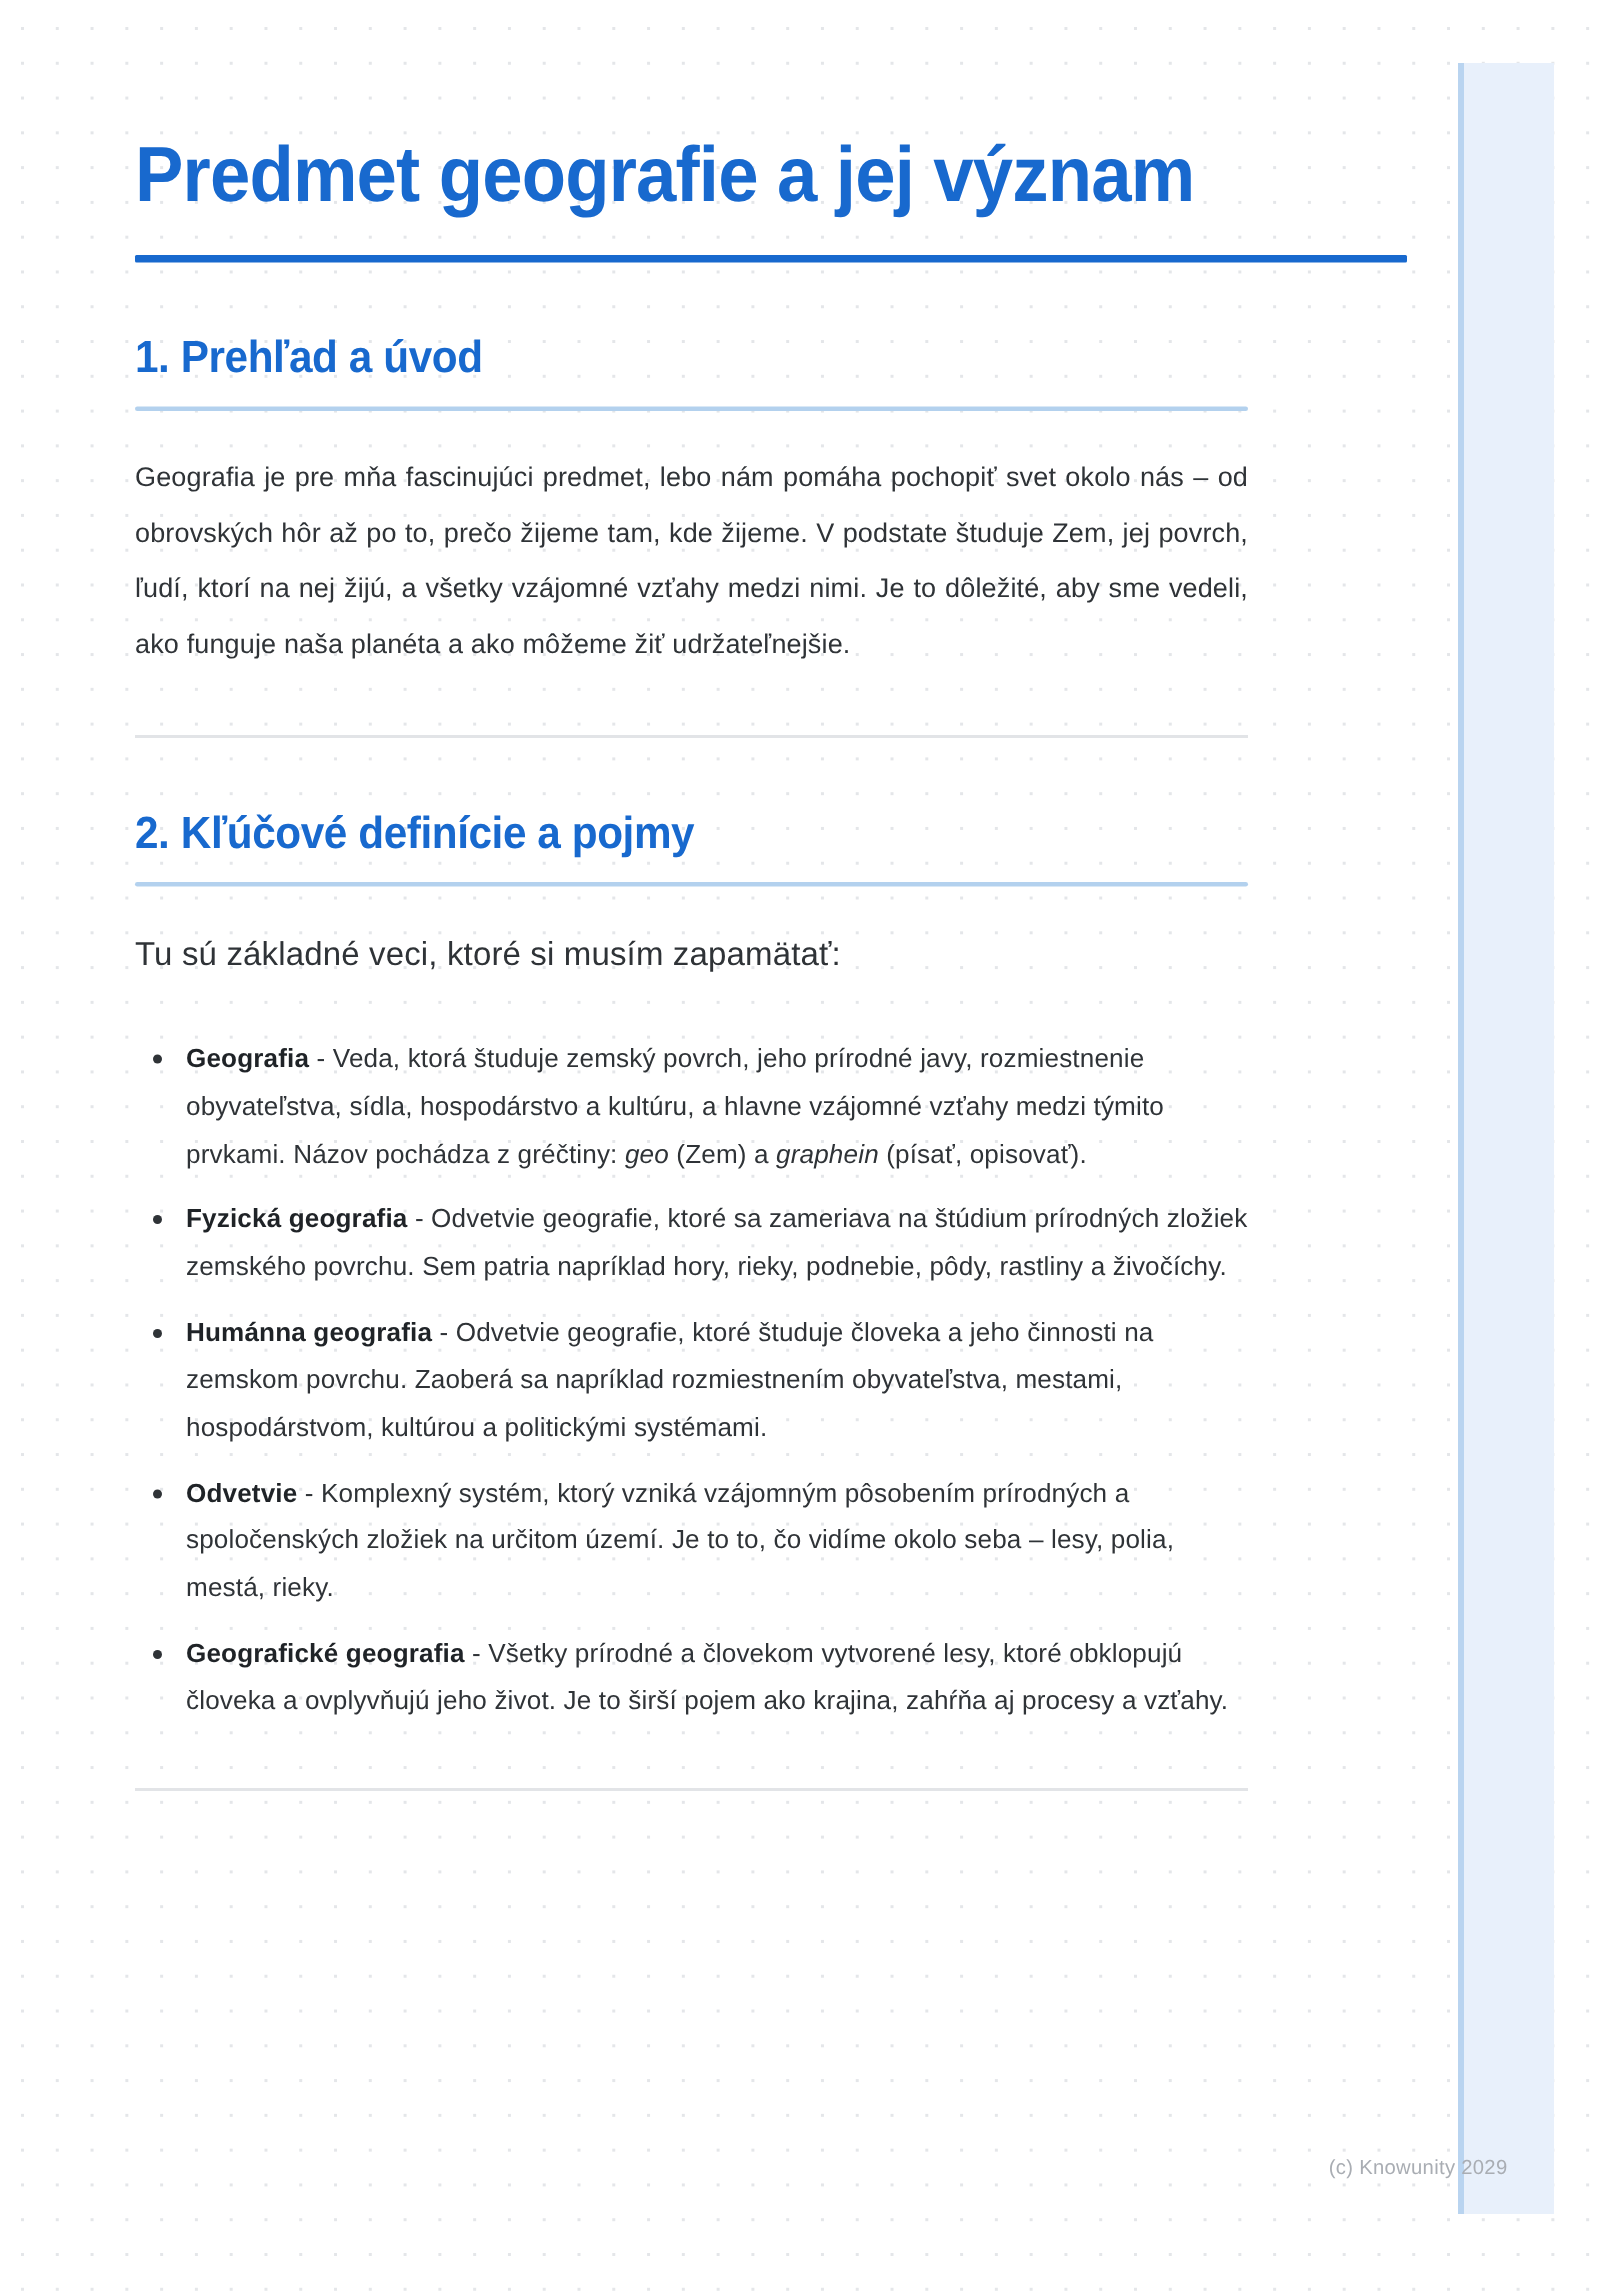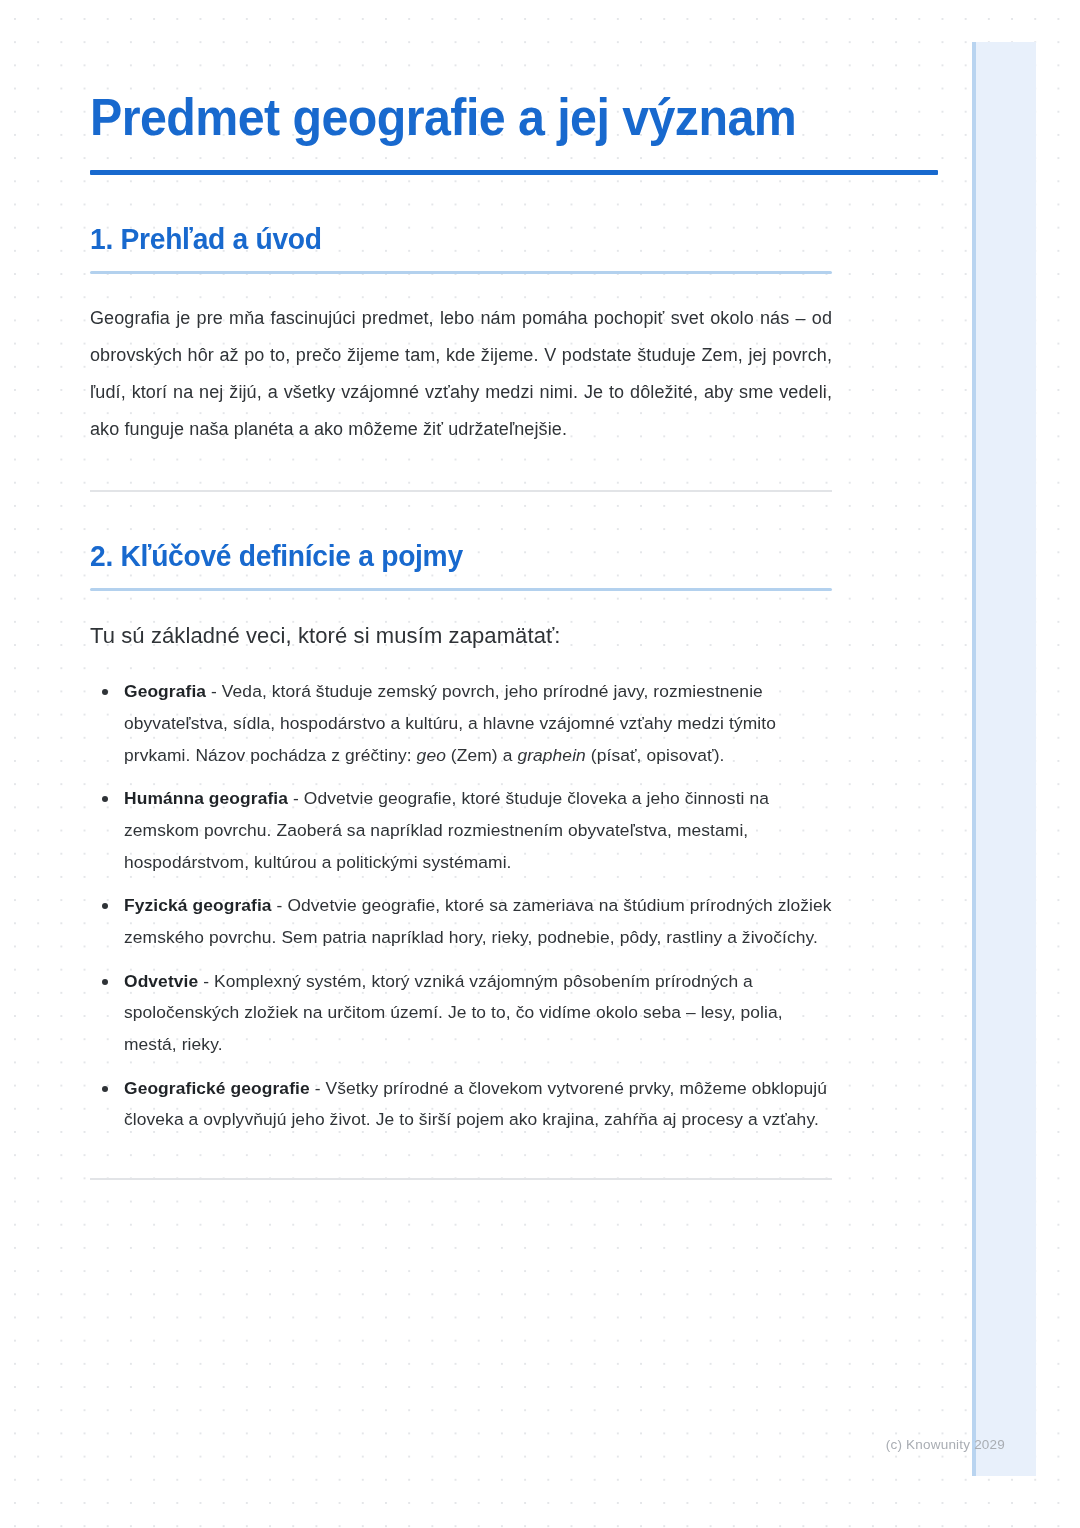--- a/index.html
+++ b/index.html
@@ -107,21 +107,21 @@
   }
 
   .divider {
     margin: 42px 0 0 0;
     height: 2px;
     width: 742px;
     background: #e2e4e7;
   }
 
   .bullets {
-    margin: 22px 0 0 0;
+    margin: 36px 0 0 0;
     padding: 0 0 0 34px;
     list-style: none;
   }
 
   .bullets li {
     position: relative;
     font-size: 17.4px;
     line-height: 1.82;
     color: #2f3337;
     margin-bottom: 12px;
@@ -176,30 +176,30 @@
     <div class="section">
       <h2 class="section-heading">2. Kľúčové definície a pojmy</h2>
       <div class="heading-rule"></div>
       <p class="lead-text">Tu sú základné veci, ktoré si musím zapamätať:</p>
 
       <ul class="bullets">
         <li>
           <b>Geografia</b><span> - Veda, ktorá študuje zemský povrch, jeho prírodné javy, rozmiestnenie obyvateľstva, sídla, hospodárstvo a kultúru, a hlavne vzájomné vzťahy medzi týmito prvkami. Názov pochádza z gréčtiny: </span><i>geo</i><span> (Zem) a </span><i>graphein</i><span> (písať, opisovať).</span>
         </li>
         <li>
+          <b>Fyzická geografia</b><span> - Odvetvie geografie, ktoré sa zameriava na štúdium prírodných zložiek zemského povrchu. Sem patria napríklad hory, rieky, podnebie, pôdy, rastliny a živočíchy.</span>
+        </li>
+        <li>
           <b>Humánna geografia</b><span> - Odvetvie geografie, ktoré študuje človeka a jeho činnosti na zemskom povrchu. Zaoberá sa napríklad rozmiestnením obyvateľstva, mestami, hospodárstvom, kultúrou a politickými systémami.</span>
         </li>
         <li>
-          <b>Fyzická geografia</b><span> - Odvetvie geografie, ktoré sa zameriava na štúdium prírodných zložiek zemského povrchu. Sem patria napríklad hory, rieky, podnebie, pôdy, rastliny a živočíchy.</span>
-        </li>
-        <li>
           <b>Odvetvie</b><span> - Komplexný systém, ktorý vzniká vzájomným pôsobením prírodných a spoločenských zložiek na určitom území. Je to to, čo vidíme okolo seba – lesy, polia, mestá, rieky.</span>
         </li>
         <li>
-          <b>Geografické geografie</b><span> - Všetky prírodné a človekom vytvorené prvky, môžeme obklopujú človeka a ovplyvňujú jeho život. Je to širší pojem ako krajina, zahŕňa aj procesy a vzťahy.</span>
+          <b>Geografické geografia</b><span> - Všetky prírodné a človekom vytvorené lesy, ktoré obklopujú človeka a ovplyvňujú jeho život. Je to širší pojem ako krajina, zahŕňa aj procesy a vzťahy.</span>
         </li>
       </ul>
     </div>
 
     <div class="divider"></div>
   </div>
 
   <div class="footer">(c) Knowunity 2029</div>
 </div>
 

